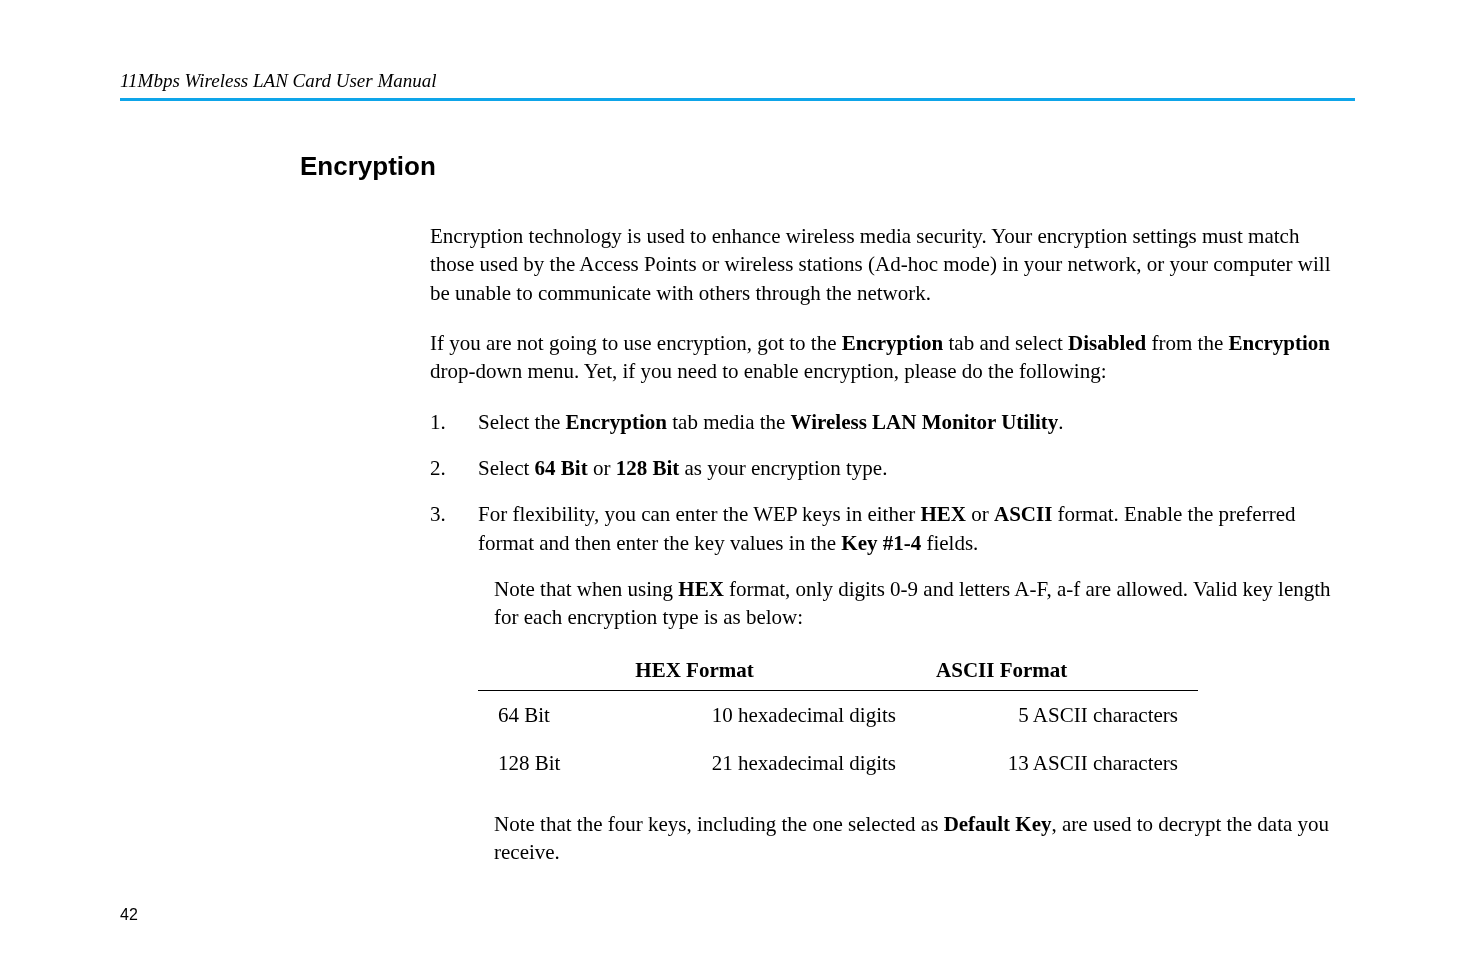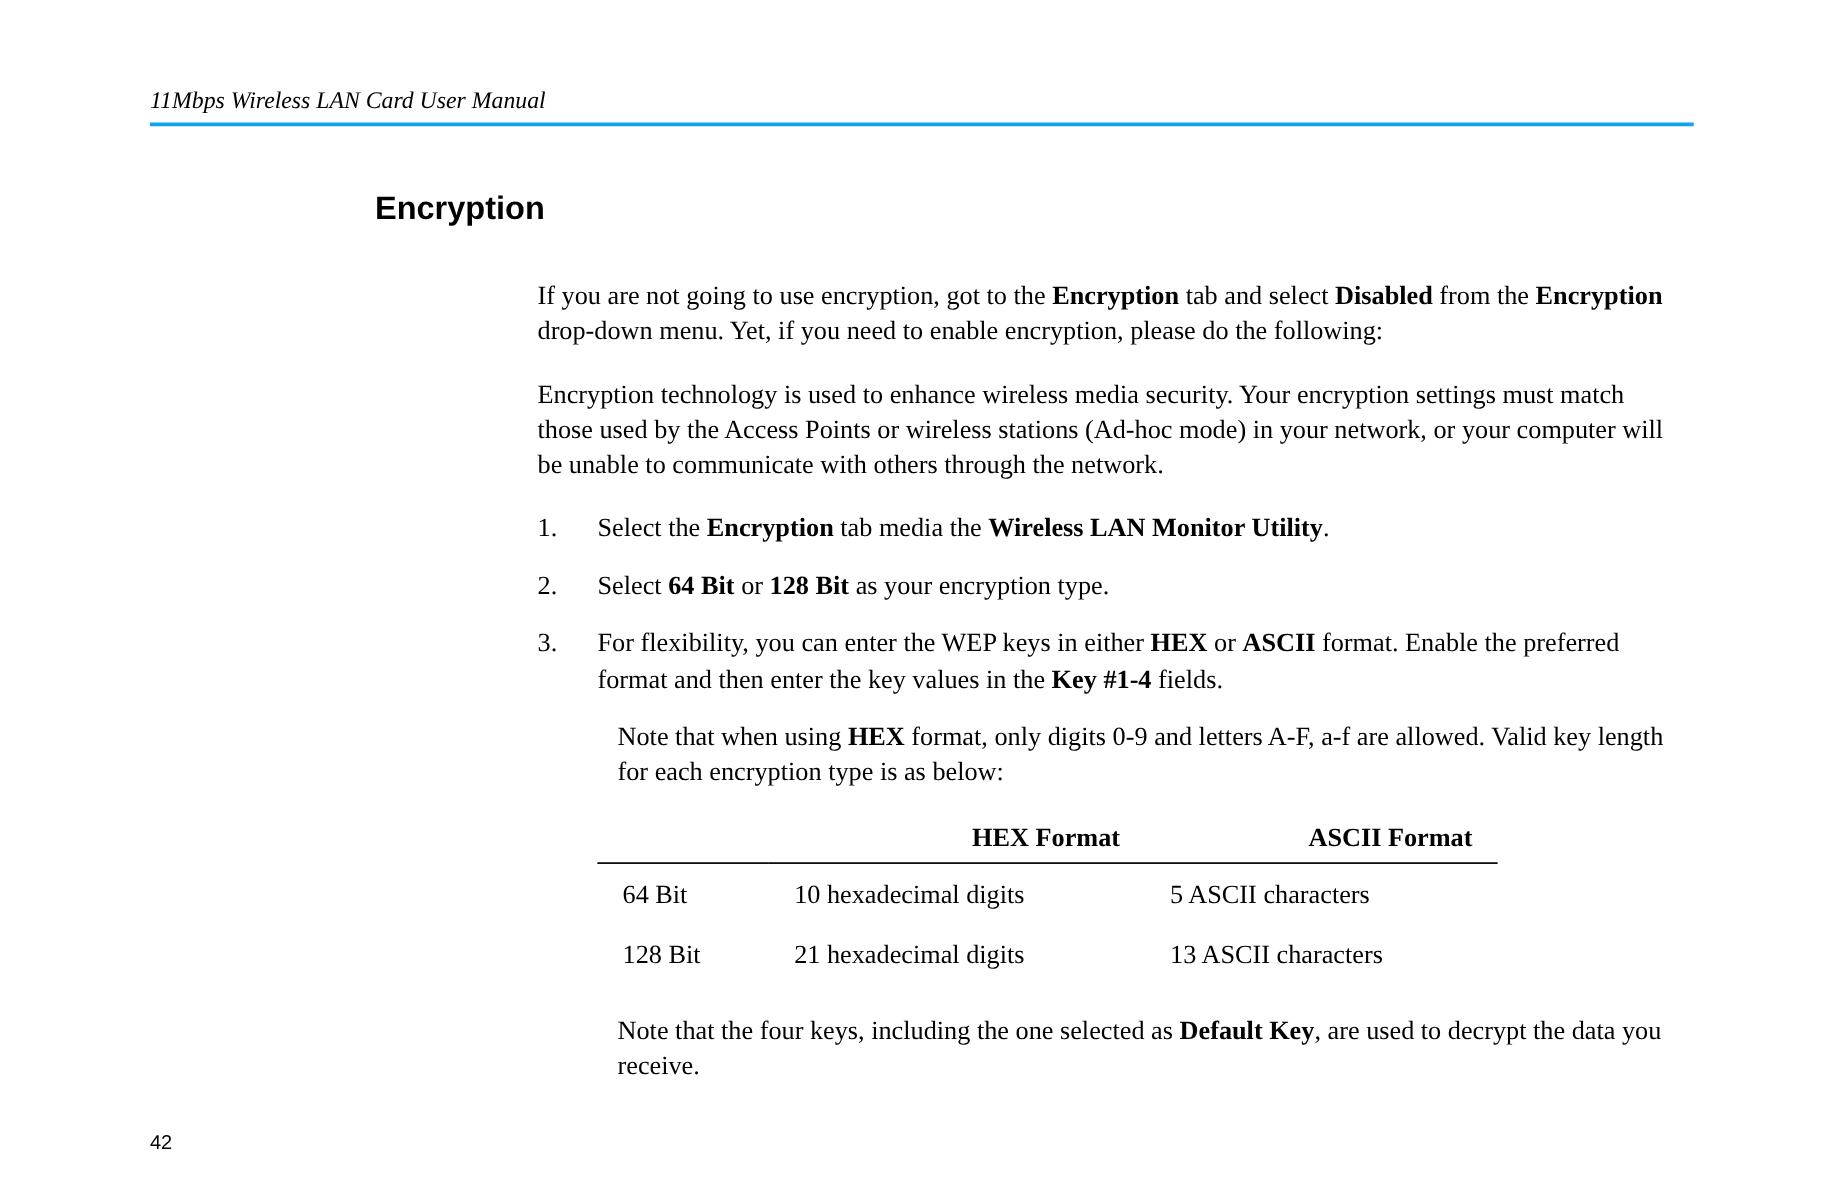--- a/index.html
+++ b/index.html
@@ -57,31 +57,31 @@
     }
     table {
       margin-left: 48px;
       border-collapse: collapse;
       width: 720px;
       margin-top: 10px;
       margin-bottom: 22px;
     }
     th {
       font-weight: bold;
-      text-align: right;
+      text-align: left;
       padding: 6px 20px;
       border-bottom: 1px solid #000;
       font-size: 21px;
     }
     th:first-child {
       text-align: left;
     }
     td {
       padding: 10px 20px;
-      text-align: left;
+      text-align: right;
       font-size: 21px;
     }
     td:first-child {
       text-align: left;
     }
     .page-number {
       position: absolute;
       bottom: 30px;
       left: 120px;
       font-family: Arial, Helvetica, sans-serif;
@@ -93,25 +93,25 @@
   </style>
 </head>
 <body>
 
 <div class="header-line">11Mbps Wireless LAN Card User Manual</div>
 
 <div class="section-title">Encryption</div>
 
 <div class="content">
 
+  <div class="para">Encryption technology is used to enhance wireless media security. Your encryption settings must match those used by the Access Points or wireless stations (Ad-hoc mode) in your network, or your computer will be unable to communicate with others through the network.</div>
+
   <div class="para">
     <span>If you are not going to use encryption, got to the </span><strong>Encryption</strong><span> tab and select </span><strong>Disabled</strong><span> from the </span><strong>Encryption</strong><span> drop-down menu. Yet, if you need to enable encryption, please do the following:</span>
   </div>
-
-  <div class="para">Encryption technology is used to enhance wireless media security. Your encryption settings must match those used by the Access Points or wireless stations (Ad-hoc mode) in your network, or your computer will be unable to communicate with others through the network.</div>
 
   <div class="list-item">
     <div class="list-num">1.</div>
     <div class="list-text">
       <span>Select the </span><strong>Encryption</strong><span> tab media the </span><strong>Wireless LAN Monitor Utility</strong><span>.</span>
     </div>
   </div>
 
   <div class="list-item">
     <div class="list-num">2.</div>

